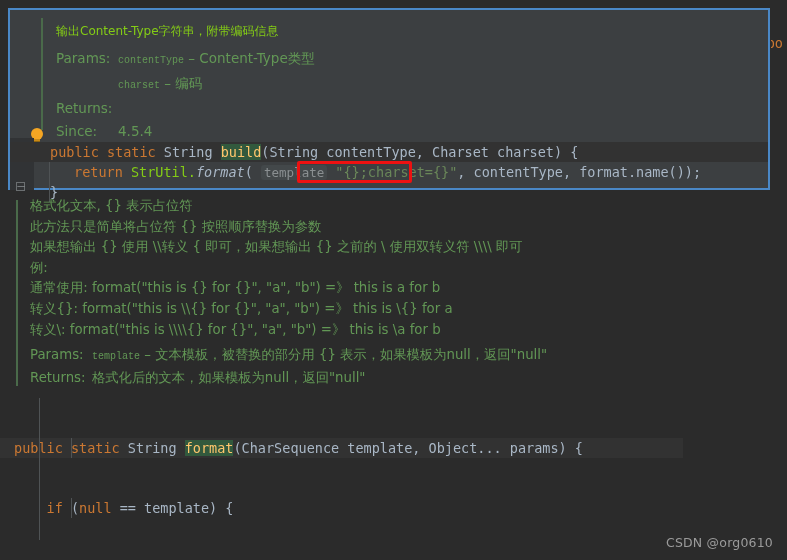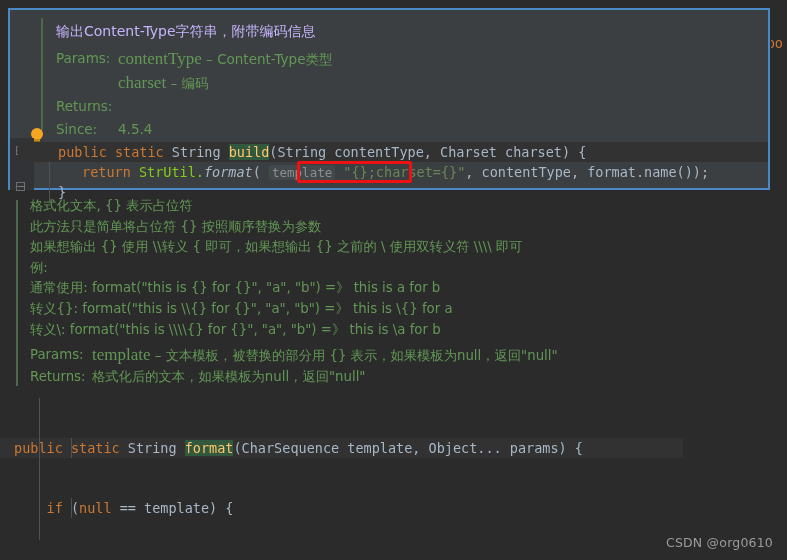--- a/index.html
+++ b/index.html
@@ -28,43 +28,43 @@
   .popup-inner{position:relative;width:100%;height:100%;background:#3c3f41;}
 
   .doc-area{position:relative;padding:10px 0 0 0;}
   .doc-rule{
     position:absolute;left:31px;top:8px;width:2px;height:112px;background:#4a6a4a;
   }
   .doc-body{
     margin-left:46px;font-family:"DejaVu Sans","Liberation Sans",sans-serif;
     color:#629755;font-size:13.5px;line-height:23px;
   }
-  .doc-title{font-size:14px;color:#c4b5fd;margin-bottom:4px;}
+  .doc-title{font-size:12px;color:#84cc16;margin-bottom:4px;}
   .doc-row{display:flex;}
   .doc-label{min-width:62px;color:#629755;}
-  .mono{font-family:Liberation Serif, serif;color:#629755;font-size:17px;}
+  .mono{font-family:Liberation Mono, monospace;color:#629755;font-size:10px;}
   .doc-sub{margin-left:62px;}
 
   
   .bulb{position:absolute;left:20px;top:118px;width:14px;height:17px;}
   .bulb .glass{
     position:absolute;left:1px;top:0;width:12px;height:12px;border-radius:50%;
     background:#f5a623;
   }
   .bulb .base{
     position:absolute;left:4px;top:11px;width:6px;height:5px;background:#c98a18;
     border-radius:0 0 2px 2px;
   }
   .bulb .base:after{
     content:"";position:absolute;left:0;top:2px;width:6px;height:1px;background:#8d6410;
   }
 
   
   .pcode{
-    position:absolute;left:8px;right:0;font-size:13.5px;line-height:20px;
+    position:absolute;left:0;right:0;font-size:13.5px;line-height:20px;
     white-space:pre;font-family:"DejaVu Sans Mono","Liberation Mono",monospace;
     color:#a9b7c6;
   }
   .pcode.sig{top:132px;height:20px;background:#323232;}
   .pcode.ret{top:152px;height:20px;}
   .pcode.close{top:172px;height:20px;}
   .pgutter{
     position:absolute;left:0;top:128px;width:24px;height:52px;background:#313335;
   }
   .fold{

